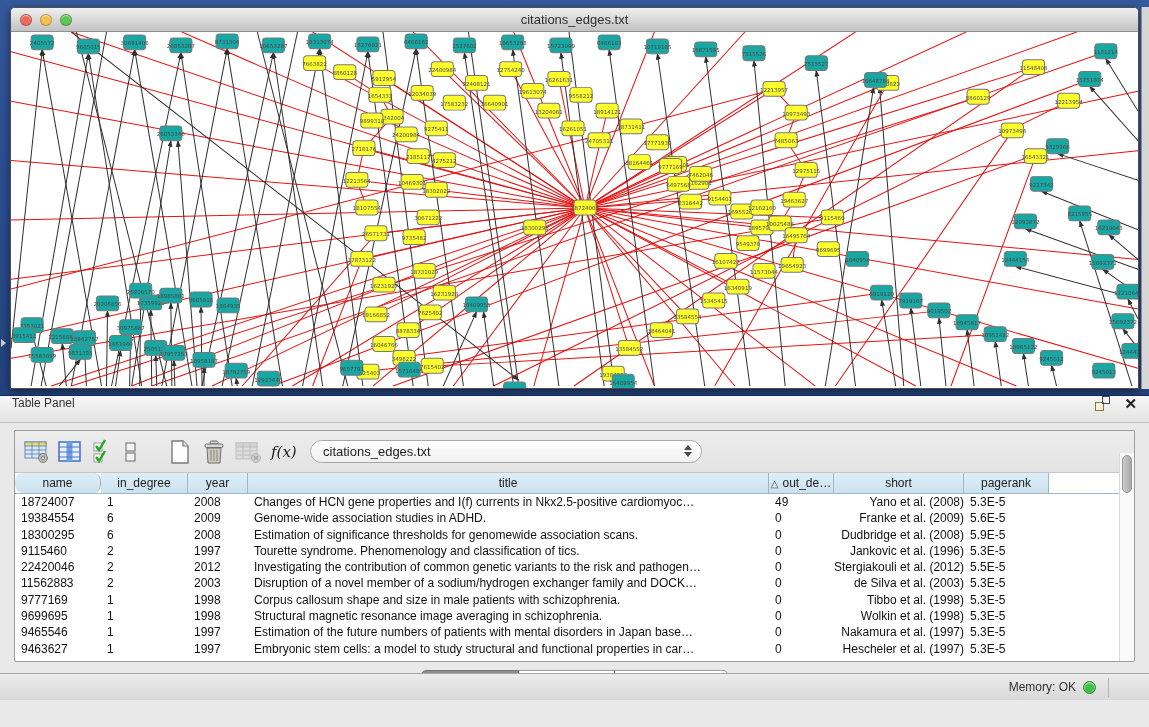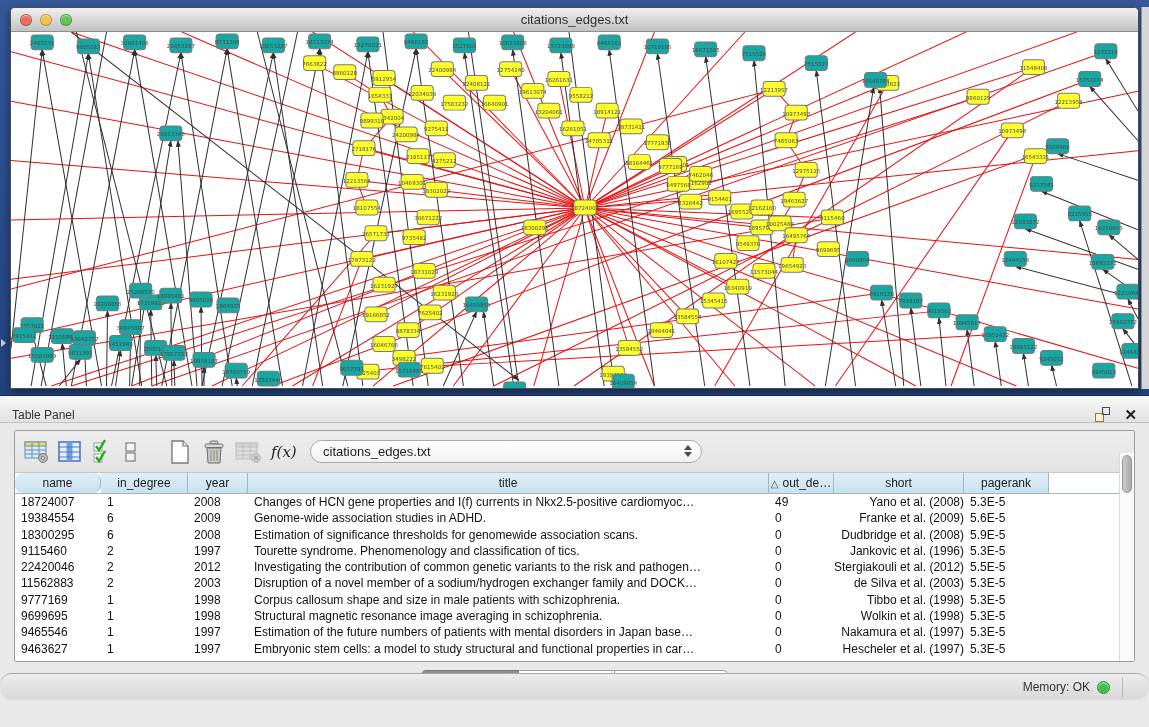--- a/index.html
+++ b/index.html
@@ -14,21 +14,21 @@
   .win-titlebar { height:24px; background:linear-gradient(#f0f0f0,#cfcfcf 70%,#c2c2c2); border-bottom:1px solid #8f8f8f; position:relative; display:flex; align-items:center; justify-content:center; }
   .win-title { font-size:13px; color:#2f2f2f; }
   .traffic-lights { position:absolute; left:9px; top:6px; display:flex; gap:8px; }
   .light { width:12px; height:12px; border-radius:50%; border:1px solid rgba(0,0,0,.25); box-shadow:inset 0 1px 1px rgba(255,255,255,.6); }
   #graph-canvas { position:relative; width:1127px; height:356px; background:#fff; }
   #graph-svg { display:block; width:100%; height:100%; }
   #graph-svg text { font-family:"DejaVu Sans", sans-serif; font-size:5.5px; fill:#474747; text-anchor:middle; pointer-events:none; }
 
   
   #table-panel { position:relative; height:305px; background:#e9e9e9; border-top:1px solid #122a52; }
-  .panel-titlebar { height:27px; background:linear-gradient(#f7f7f7,#e2e2e2); border-bottom:1px solid #c2c2c2; display:flex; align-items:flex-end; padding:0 12px; }
+  .panel-titlebar { height:27px; background:linear-gradient(#f7f7f7,#e2e2e2); border-bottom:1px solid #c2c2c2; display:flex; align-items:flex-start; padding:0 12px; }
   .panel-title { font-size:12px; color:#333; }
   .titlebar-actions { margin-left:auto; display:flex; align-items:center; gap:14px; }
   .float-ic { position:relative; width:15px; height:15px; }
   .float-ic .sq1 { position:absolute; left:0; bottom:0; width:9px; height:9px; border:1.5px solid #8a7a35; background:#f4f0dd; }
   .float-ic .sq2 { position:absolute; right:0; top:0; width:8px; height:8px; border:1.5px solid #3c4a66; background:transparent; }
   .close-ic { font-size:15px; font-weight:bold; color:#222; line-height:15px; }
   .panel-body { padding:7px 14px 0 14px; }
 
   .table-frame { position:relative; width:1121px; height:232px; border:1px solid #9c9c9c; border-radius:2px; background:#fff; overflow:hidden; }
   .toolbar { height:42px; background:linear-gradient(#ededed,#e3e3e3); border-bottom:1px solid #c6c6c6; display:flex; align-items:center; padding:0 9px; }
@@ -52,21 +52,21 @@
   .c4 { width:65px; } .c5 { width:130px; text-align:right; padding-left:0; } .c6 { width:85px; }
   .vscroll { position:absolute; top:22px; right:0; bottom:0; width:15px; background:#fafafa; border-left:1px solid #dadada; }
   .vthumb { position:absolute; top:2px; left:2px; width:10px; height:38px; border-radius:6px; background:linear-gradient(90deg,#cdcdcd,#a9a9a9); border:1px solid #979797; }
 
   .tabs-row { display:flex; justify-content:center; margin-top:8px; }
   .tab { height:23px; line-height:21px; padding:0 15px; font-size:13px; color:#222; background:linear-gradient(#ffffff,#ededed); border:1px solid #9b9b9b; border-left:none; }
   .tab:first-child { border-left:1px solid #9b9b9b; border-radius:5px 0 0 5px; }
   .tab:last-child { border-radius:0 5px 5px 0; }
   .tab.active { background:linear-gradient(#909090,#6b6b6b); color:#f4f4f4; border-color:#767676; }
 
-  #status-bar { position:absolute; left:0; right:0; bottom:0; height:27px; background:linear-gradient(#ececec,#d8d8d8); border-top:1px solid #a8a8a8; display:flex; align-items:center; justify-content:flex-end; padding-right:14px;border-radius:12px; }
+  #status-bar { position:absolute; left:0; right:0; bottom:0; height:27px; background:linear-gradient(#ececec,#d8d8d8); border-top:1px solid #a8a8a8; display:flex; align-items:center; justify-content:flex-end; padding-right:28px; }
   .mem-label { font-size:12px; color:#333; }
   .mem-dot { width:13px; height:13px; border-radius:50%; margin-left:7px; border:1px solid #2e8f37; box-shadow:inset 0 1px 2px rgba(255,255,255,.7); }
   .sb-divider { width:1px; height:19px; background:#b5b5b5; margin-left:12px; }
   .sb-pad { width:12px; }
 </style>
 </head>
 <body>
 
 <div id="desktop">
   <div id="net-window">

